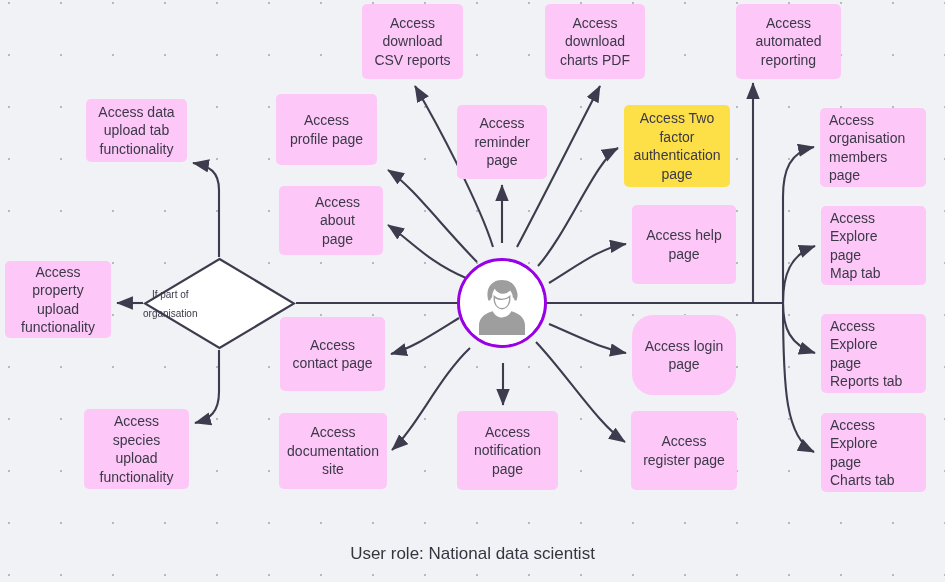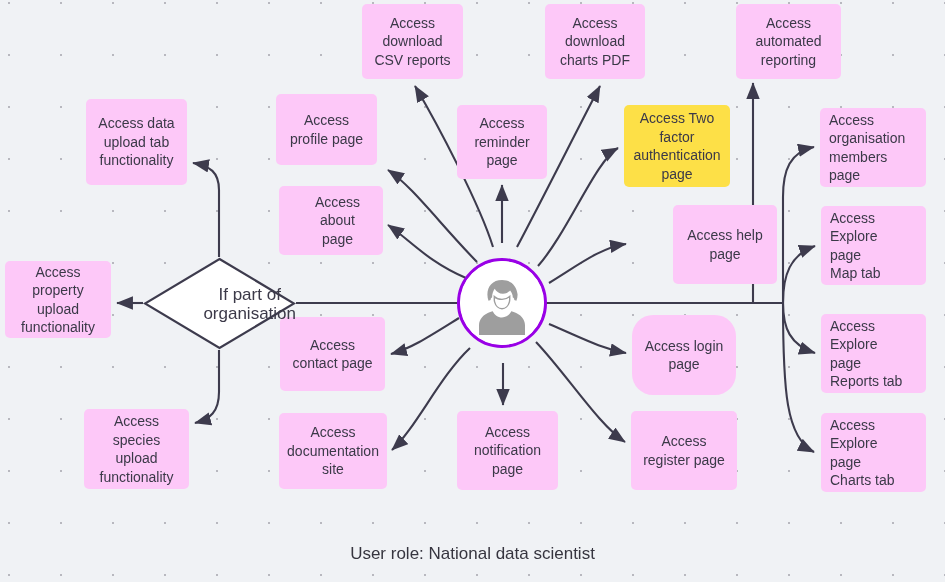--- a/index.html
+++ b/index.html
@@ -48,24 +48,24 @@
   }
   .node.left-align {
     justify-content: flex-start;
     text-align: left;
     padding-left: 9px;
   }
   .diamond {
     position: absolute;
     display: flex;
     align-items: center;
-    justify-content: flex-end;
+    justify-content: flex-start;
     text-align: center;
     color: #3b3948;
-    font-size: 17px;
+    font-size: 10px;
     line-height: 19px;
     white-space: pre-line;
     z-index: 3;
   }
   .diamond .shape {
     position: absolute;
     inset: 0;
   }
   .diamond .dlabel {
     position: relative;
@@ -150,21 +150,21 @@
     <g fill="#9e9e9e">
       <path d="M42 19c-9.4 0-14.6 6.3-14.6 14.4 0 2.3.4 4.4 1.1 6.3l2.2-.6c-.3-1.3.4-2.4 1.4-2.7 0-3.6 1.1-6.6 2.6-8.6 1.5 2.9 4.6 5 8.2 5 2.9 0 5.5-1.3 7.2-3.4 1.6 1.9 2.7 4.4 2.7 7 1 .3 1.7 1.4 1.4 2.7l2.2.6c.8-1.9 1.2-4 1.2-6.3C56.6 25.3 51.4 19 42 19z"></path>
       <path d="M42 56.5c-4.2 0-7.7-2.6-9.2-6.3-1.4.4-2.6.9-2.6.9C23.5 53.4 19 58.3 19 64.2V74h46v-9.8c0-5.9-4.5-10.8-11.2-13.1 0 0-1.2-.5-2.6-.9-1.5 3.7-5 6.3-9.2 6.3z"></path>
       <path d="M34.3 38.2c0 .9.1 1.8.3 2.6 1 4 4.1 6.9 7.4 6.9s6.4-2.9 7.4-6.9c.2-.8.3-1.7.3-2.6v-2.8c-2 1.9-4.7 3-7.7 3s-5.7-1.1-7.7-3v2.8z" fill="#ffffff" stroke="#9e9e9e" stroke-width="1.4"></path>
     </g>
   </svg>
 </div>
 
 <div id="caption" style="top: 544px;">User role: National data scientist</div>
 
-<div class="node" style="left: 86px; top: 99px; width: 101px; height: 86px; background: rgb(253, 200, 248); color: rgb(59, 57, 72);">Access data
+<div class="node" style="left: 86px; top: 99px; width: 101px; height: 63px; background: rgb(253, 200, 248); color: rgb(59, 57, 72);">Access data
 upload tab
 functionality</div>
 <div class="node" style="left: 5px; top: 261px; width: 106px; height: 77px; background: rgb(253, 200, 248); color: rgb(59, 57, 72);">Access
 property
 upload
 functionality</div>
 <div class="node" style="left: 84px; top: 409px; width: 105px; height: 80px; background: rgb(253, 200, 248); color: rgb(59, 57, 72);">Access
 species
 upload
 functionality</div>
@@ -186,21 +186,21 @@
 <div class="node" style="left: 457px; top: 411px; width: 101px; height: 79px; background: rgb(253, 200, 248); color: rgb(59, 57, 72);">Access
 notification
 page</div>
 <div class="node" style="left: 545px; top: 4px; width: 100px; height: 75px; background: rgb(253, 200, 248); color: rgb(59, 57, 72);">Access
 download
 charts PDF</div>
 <div class="node" style="left: 624px; top: 105px; width: 106px; height: 82px; background: #fde047; color: rgb(59, 57, 72);">Access Two
 factor
 authentication
 page</div>
-<div class="node" style="left: 632px; top: 205px; width: 104px; height: 79px; background: rgb(253, 200, 248); color: rgb(59, 57, 72); margin-left: 41px;">Access help
+<div class="node" style="left: 632px; top: 205px; width: 104px; height: 79px; background: rgb(253, 200, 248); color: rgb(59, 57, 72);">Access help
 page</div>
 <div class="node" style="left: 632px; top: 315px; width: 104px; height: 80px; background: rgb(253, 200, 248); color: rgb(59, 57, 72); border-radius: 21px;">Access login
 page</div>
 <div class="node" style="left: 631px; top: 411px; width: 106px; height: 79px; background: rgb(253, 200, 248); color: rgb(59, 57, 72);">Access
 register page</div>
 <div class="node" style="left: 736px; top: 4px; width: 105px; height: 75px; background: rgb(253, 200, 248); color: rgb(59, 57, 72);">Access
 automated
 reporting</div>
 <div class="node left-align" style="left: 820px; top: 108px; width: 106px; height: 79px; background: rgb(253, 200, 248); color: rgb(59, 57, 72);">Access
 organisation

